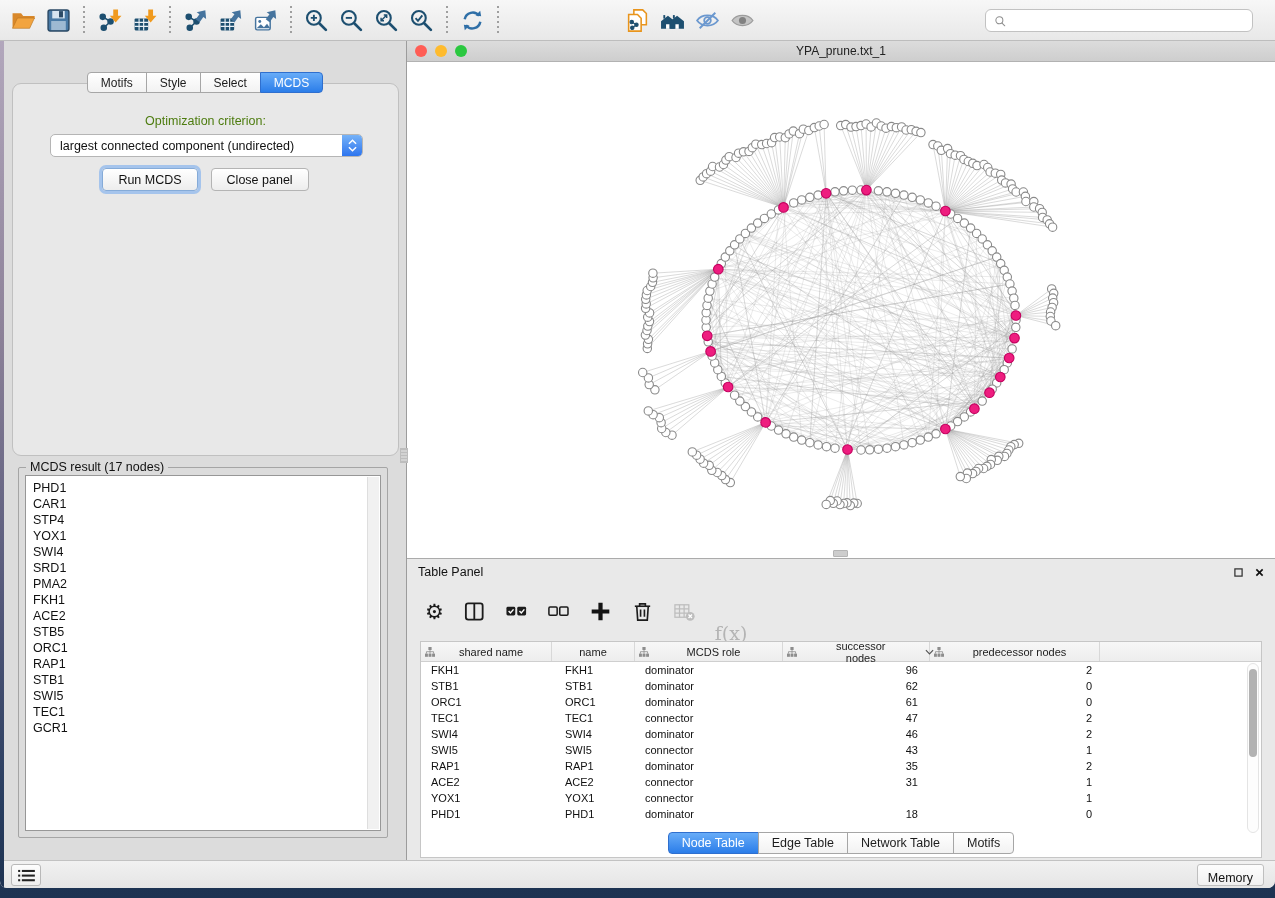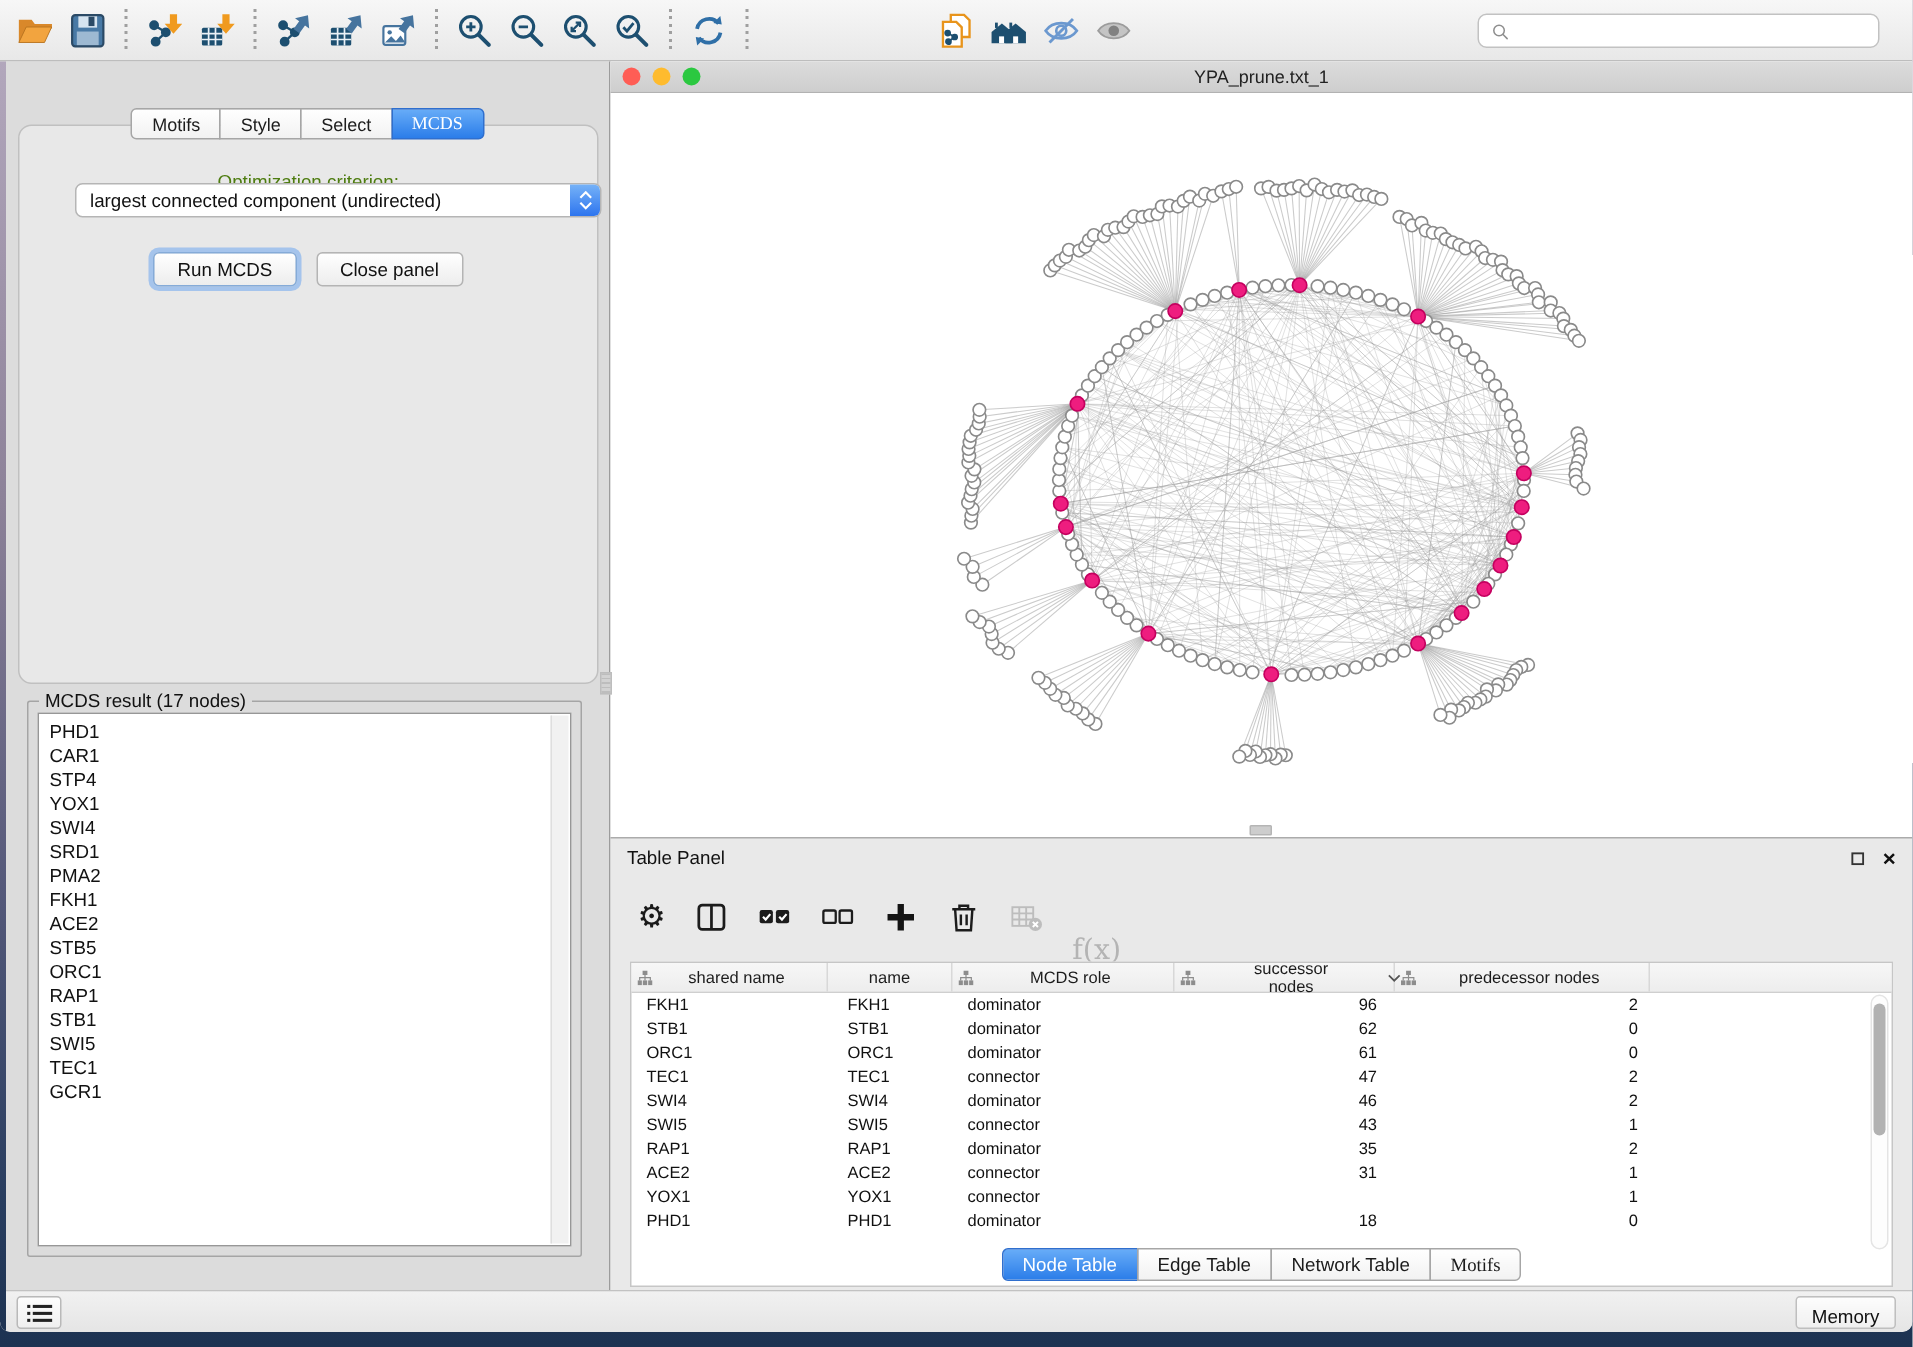--- a/index.html
+++ b/index.html
@@ -34,26 +34,26 @@
   .panel-controls { margin-left:auto; display:flex; gap:12px; align-items:center; }
   .panel-controls span { display:flex; }
 
   
   #control-panel { position:absolute; left:4px; top:41px; width:403px; bottom:28px;
     background:#dcdcdc; border-right:1px solid #9c9c9c; }
   #cp-tabs { position:absolute; left:0; right:0; top:31px; display:flex; justify-content:center; z-index:3; }
   .tab { height:21px; padding:0 13px; font-size:12px; display:flex; align-items:center; color:#1c1c1c;
     background:linear-gradient(#ffffff,#f2f2f2); border:1px solid #a6a6a6; margin-left:-1px; cursor:default; }
   .tab.first { border-radius:4px 0 0 4px; margin-left:0; }
-  .tab.last { border-radius:0 4px 4px 0;font-family:Liberation Serif, serif; }
+  .tab.last { border-radius:0 4px 4px 0; }
   .tab.active { background:linear-gradient(#67acf8,#2b7de9); color:#fff; border-color:#2f6fce; }
   #cp-subpanel { position:absolute; left:8px; top:42px; width:387px; height:373px;
     background:#e8e8e8; border:1px solid #c0c0c0; border-radius:9px; }
   #opt-label { position:absolute; left:0; right:0; top:30px; text-align:center; font-size:12.5px; color:#4d7c0f; }
-  #criterion { position:absolute; left:37px; top:38px; width:351px; height:23px; background:#fff;
+  #criterion { position:absolute; left:37px; top:50px; width:313px; height:23px; background:#fff;
     border:1px solid #b5b5b5; border-radius:5px; display:flex; align-items:center; overflow:hidden; }
   #criterion-text { flex:1; font-size:12.5px; padding-left:9px; color:#111; white-space:nowrap; }
   #criterion-stepper { width:20px; height:23px; background:linear-gradient(#79b5f8,#2a72ee);
     border-radius:0 4px 4px 0; display:flex; flex-direction:column; align-items:center; justify-content:center; gap:1px; }
   #criterion-stepper svg { width:9px; height:6px; }
   #cp-buttons { position:absolute; left:0; right:0; top:84px; display:flex; justify-content:center; gap:13px; }
   .mac-btn { height:23px; border:1px solid #b4b4b4; border-radius:4px; font-size:12.5px; color:#111;
     background:linear-gradient(#ffffff,#ededed); padding:0 15px; font-family:"Liberation Sans",sans-serif; }
   #run-btn { border-color:#85abd8; box-shadow:0 0 0 3px rgba(110,166,238,.55); }
   #cp-group { position:absolute; left:14px; top:426px; width:370px; height:371px;

